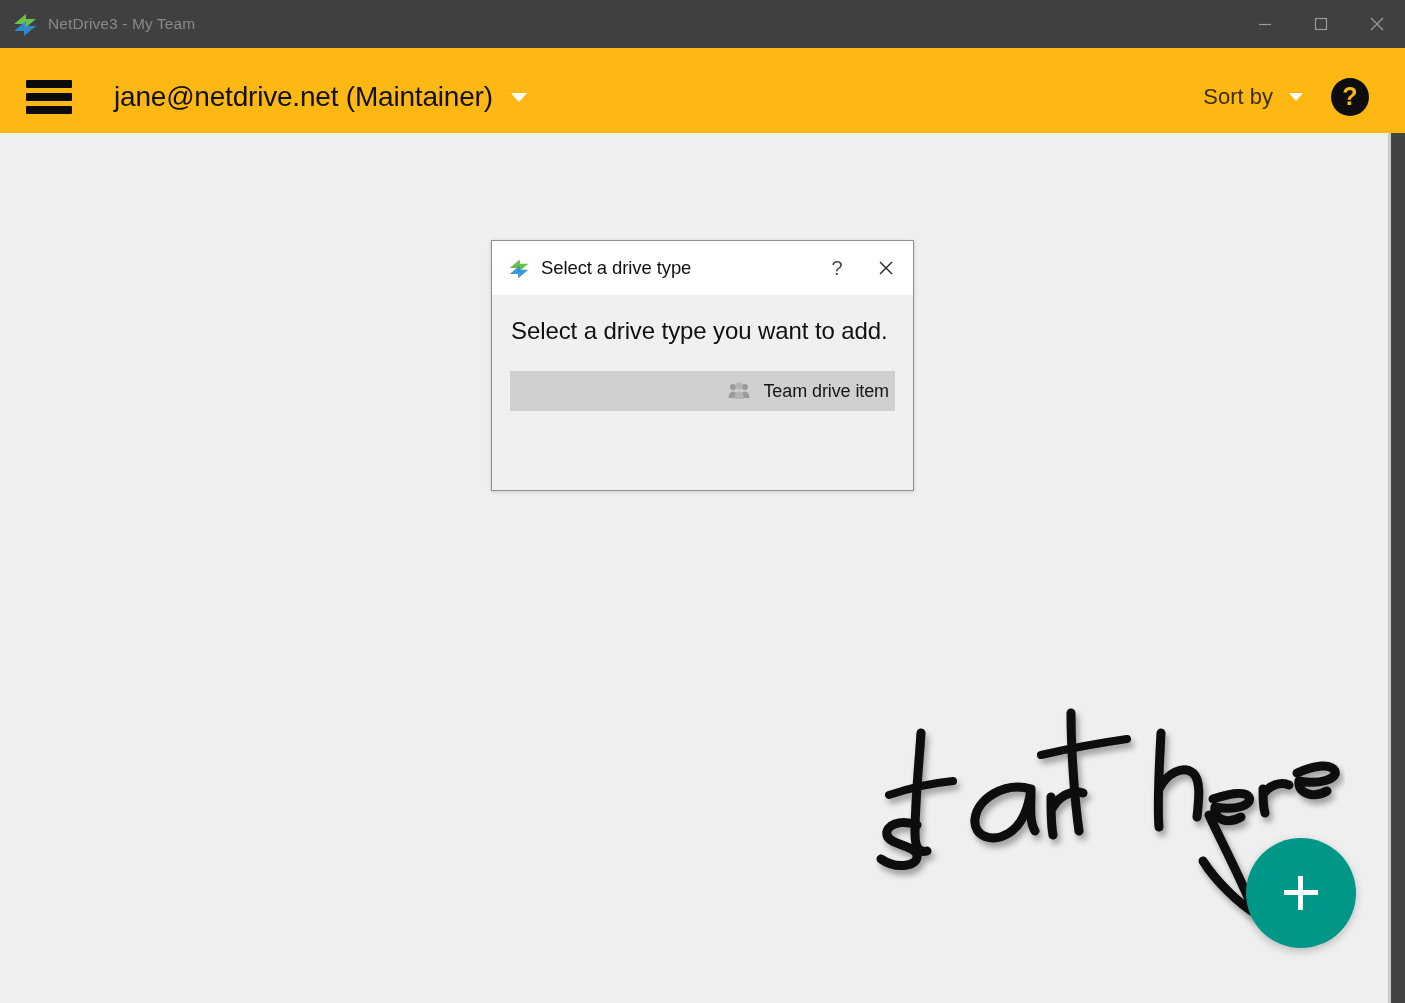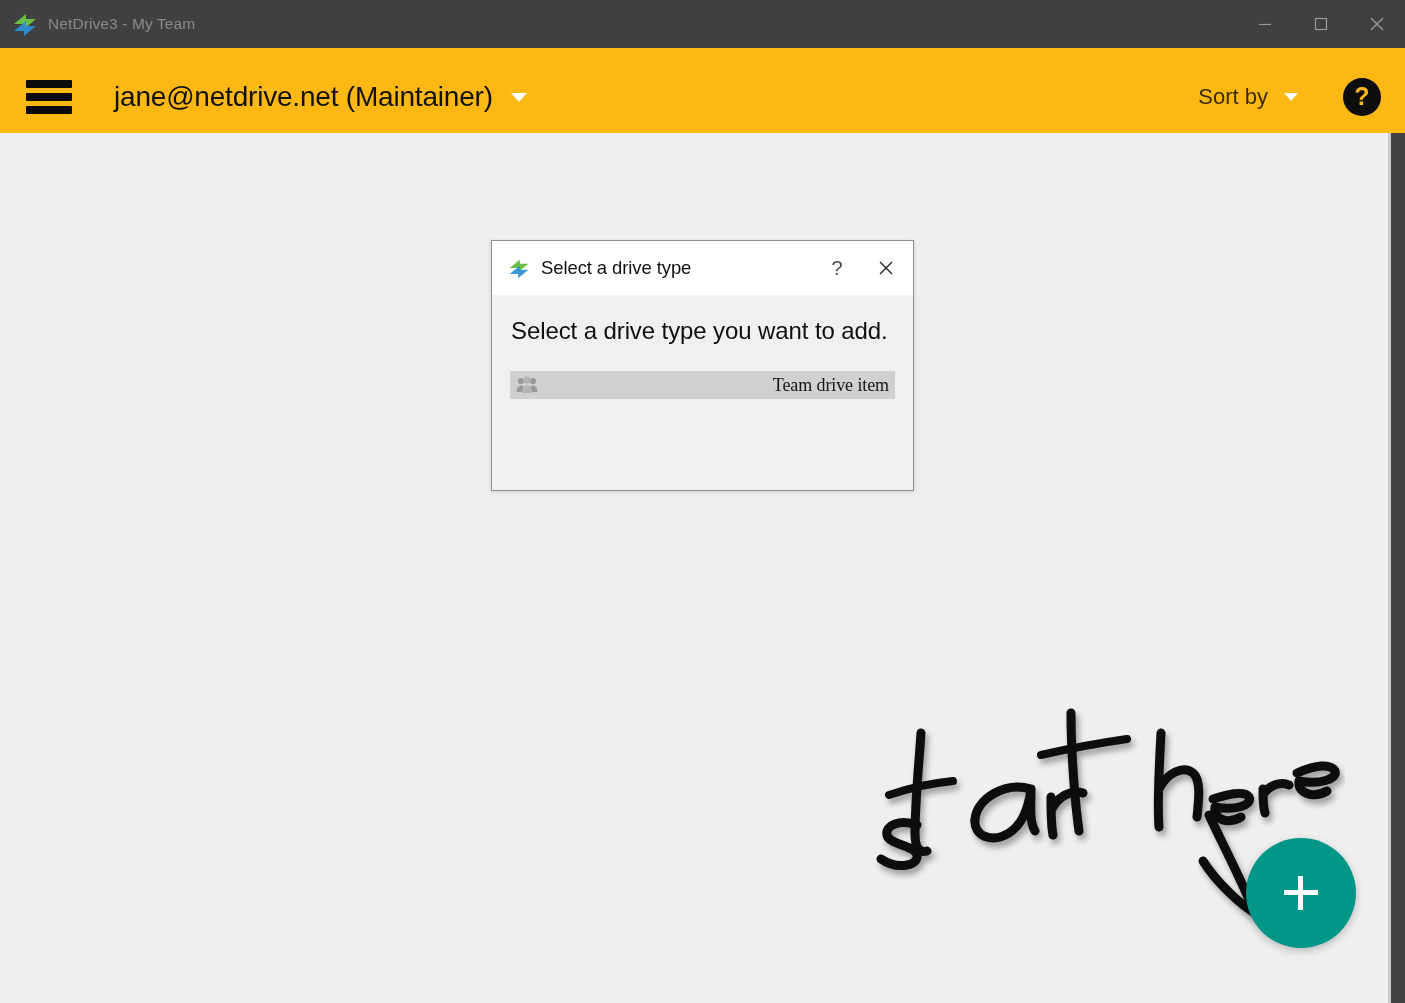--- a/index.html
+++ b/index.html
@@ -103,22 +103,22 @@
   .caret {
     width: 0; height: 0;
     border-left: 8px solid transparent;
     border-right: 8px solid transparent;
     border-top: 9px solid #ffffff;
   }
   .appbar-right {
     margin-left: auto;
     display: flex;
     align-items: center;
-    padding-right: 24px;
-    gap: 17px;
+    padding-right: 36px;
+    gap: 0;
     justify-content: space-between;
   }
   .sortby {
     display: flex;
     align-items: center;
     gap: 16px;
     cursor: pointer;
     padding-right: 28px;
   }
   .sortby-label {
@@ -236,31 +236,31 @@
     font-size: 24px;
     color: #101010;
     padding: 22px 0 0 19px;
     letter-spacing: -0.1px;
   }
   .dlg-buttons {
     padding: 26px 18px 0 18px;
   }
   .dlg-btn {
     width: 100%;
-    height: 28px;
+    height: 40px;
     background: #D0D0D0;
     border: none;
     display: flex;
     align-items: center;
-    justify-content: space-between;
+    justify-content: flex-end;
     gap: 13px;
     font-size: 18px;
     color: #161616;
     cursor: pointer;
-    font-family: Liberation Serif, serif;
+    font-family: Liberation Sans, sans-serif;
     box-sizing: border-box;
     margin-bottom: 11px;
     letter-spacing: -0.1px;
   }
   .dlg-btn svg { display: block; flex: 0 0 auto; }
 
   
   .annotation {
     position: absolute;
     left: 845px;

